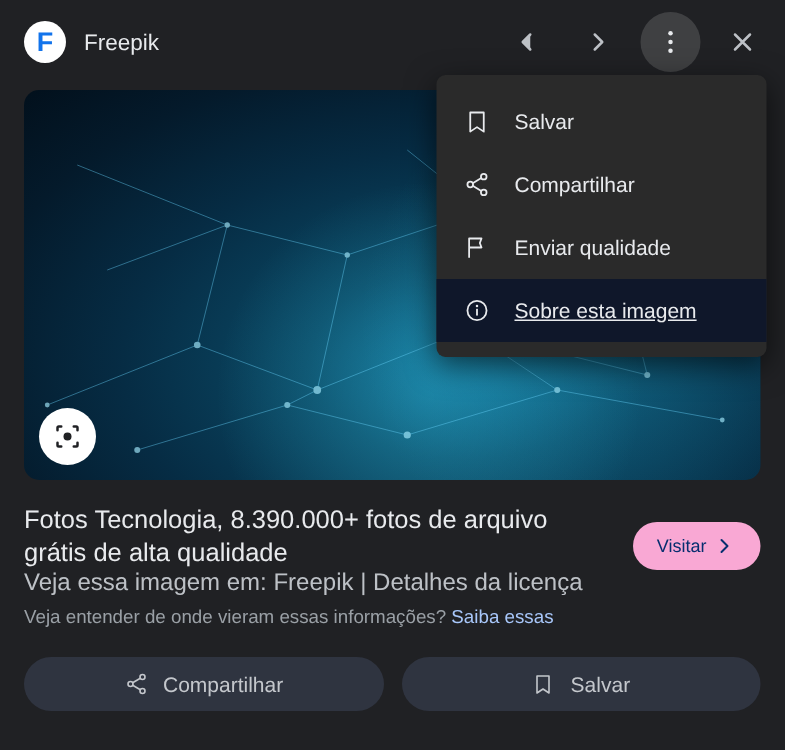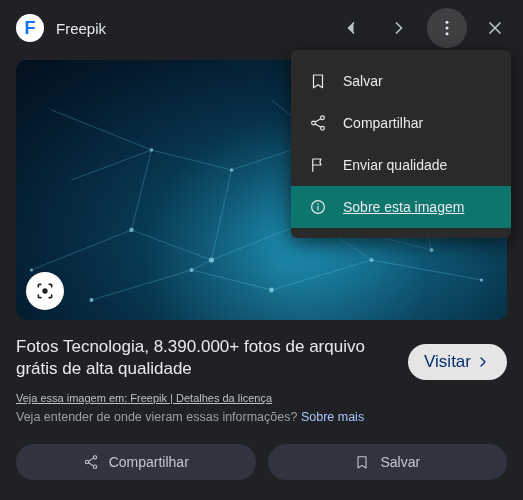--- a/index.html
+++ b/index.html
@@ -76,29 +76,29 @@
   }
   .title-text {
     flex: 1;
     font-size: 17px;
     line-height: 22px;
     color: #e8eaed;
     font-weight: 400;
   }
   .visit-btn {
     display: inline-flex; align-items: center; gap: 4px;
-    background: #e5e5e5;
+    background: #f9a8d4;
     color: #062e6f;
-    font-size: 17px; font-weight: 500;
+    font-size: 12px; font-weight: 500;
     padding: 8px 16px;
     border-radius: 999px;
     white-space: nowrap;
     margin-top: 4px;
   }
-  .meta1 { margin-top: 12px; font-size: 11px; color: #bdc1c6; text-decoration: underline; }
+  .meta1 { font-size: 16px; color: #bdc1c6; }
   .meta1 a { color: #bdc1c6; text-decoration: none; }
   .meta2 { margin-top: 6px; font-size: 12.5px; color: #9aa0a6; }
   .meta2 .link { color: #a8c7fa; cursor:pointer; }
   .action-row {
     display: flex; gap: 12px;
     padding: 8px 16px 16px 16px;
   }
   .pill-btn {
     flex: 1;
     display: inline-flex; align-items: center; justify-content: center; gap: 10px;
@@ -120,21 +120,21 @@
     padding: 10px 0;
     z-index: 50;
   }
   .dd-item {
     display: flex; align-items: center; gap: 16px;
     padding: 12px 18px;
     font-size: 14px;
     color: #e8eaed;
     cursor: pointer;
   }
-  .dd-item.hover { background: #0f766e; text-align: right; }
+  .dd-item.hover { background: #0f172a; text-align: right; }
   .dd-item svg { width: 18px; height: 18px; flex-shrink:0; }
   .dd-item .underlined { text-decoration: underline; }
 </style>
 </head>
 <body>
 
 <div class="header">
   <div class="brand">
     <div class="brand-logo">
       <span>F</span>
@@ -227,21 +227,21 @@
       <span>Visitar</span>
       <svg viewBox="0 0 24 24">
           <path d="M9 6l6 6-6 6" stroke="currentColor" stroke-width="2" fill="none" stroke-linecap="round" stroke-linejoin="round"></path>
         </svg>
     </div>
   </div>
   <div class="meta1">
     <span>Veja essa imagem em: </span><a>Freepik</a><span> | </span><a>Detalhes da licença</a>
   </div>
   <div class="meta2">
-    <span>Veja entender de onde vieram essas informações? </span><span class="link">Sobre mais</span>
+    <span>Veja entender de onde vieram essas informações? </span><span class="link">Saiba essas</span>
   </div>
 </div>
 
 <div class="action-row">
   <div class="pill-btn">
     <svg viewBox="0 0 24 24">
         <circle cx="18" cy="5" r="2.5" fill="none" stroke="currentColor" stroke-width="1.6"></circle>
         <circle cx="6" cy="12" r="2.5" fill="none" stroke="currentColor" stroke-width="1.6"></circle>
         <circle cx="18" cy="19" r="2.5" fill="none" stroke="currentColor" stroke-width="1.6"></circle>
         <line x1="8.2" y1="10.8" x2="15.8" y2="6.2" stroke="currentColor" stroke-width="1.6"></line>

